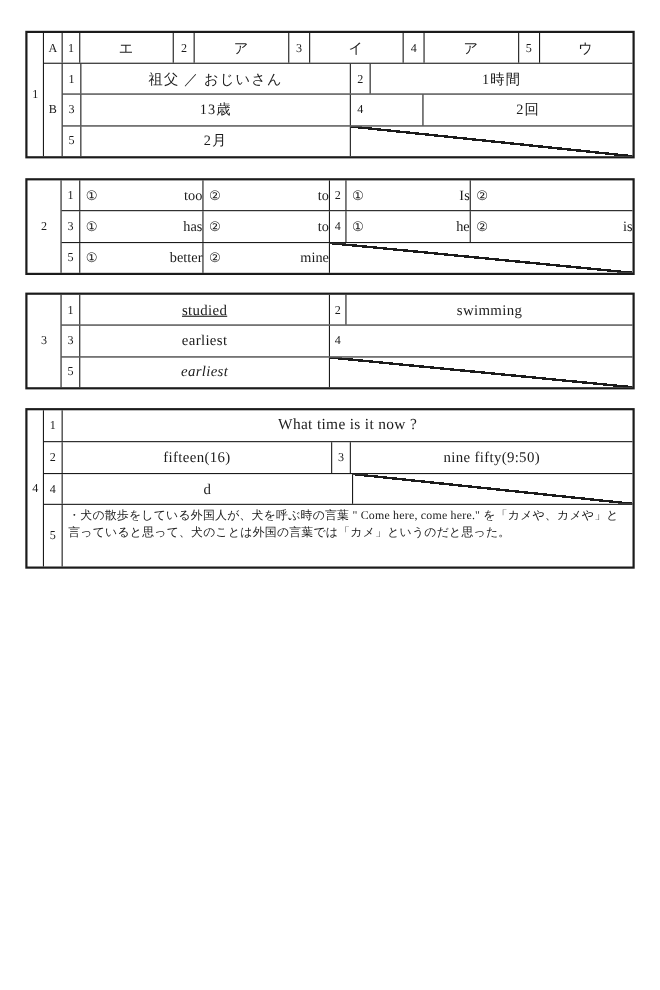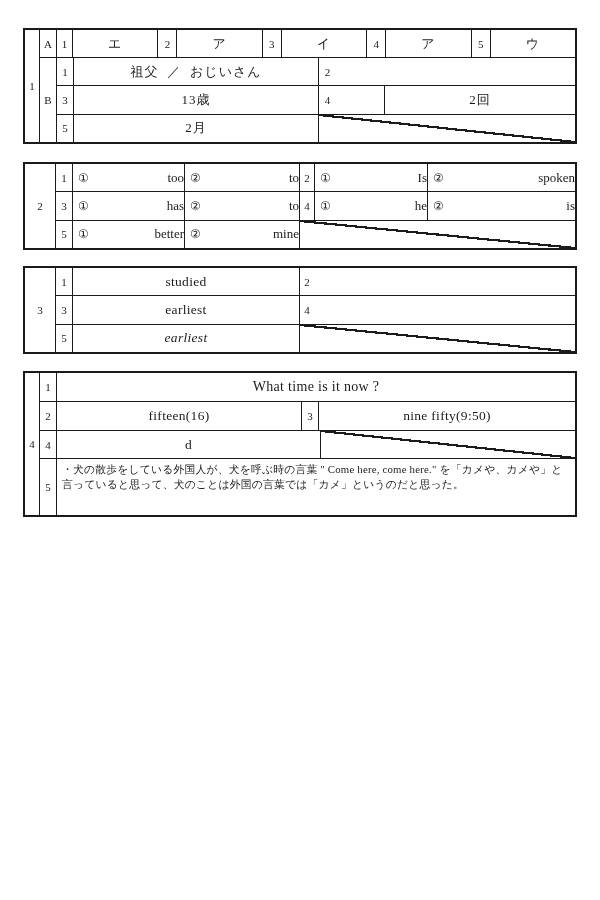--- a/index.html
+++ b/index.html
@@ -51,22 +51,23 @@
       <div class="c ja bl" style="flex:1;">ア</div>
       <div class="c num bl" style="width:19px;">5</div>
       <div class="c ja bl" style="flex:1;">ウ</div>
     </div>
 
     <div class="row bt" style="flex:1;">
       <div class="c num" style="width:16px;">B</div>
       <div class="col bl" style="flex:1;">
         <div class="row" style="flex:1;">
           <div class="c num" style="width:16px;">1</div>
-          <div class="c ja bl" style="width:245px;font-family:Liberation Mono, monospace;">祖父 ／ おじいさん</div>
+          <div class="c ja bl" style="width:245px;">祖父 ／ おじいさん</div>
           <div class="c num bl" style="width:18px;">2</div>
+          <div class="c ja bl" style="flex:1;">1時間</div>
         </div>
         <div class="row bt" style="flex:1;">
           <div class="c num" style="width:16px;">3</div>
           <div class="c ja bl" style="width:245px;">13歳</div>
           <div class="c num bl" style="width:18px;">4</div>
           <div class="c ja bl" style="flex:1;margin-left:48px;">2回</div>
         </div>
         <div class="row bt" style="flex:1;">
           <div class="c num" style="width:16px;">5</div>
           <div class="c ja bl" style="width:245px;">2月</div>
@@ -90,21 +91,20 @@
         <span class="mark">②</span>
         <span class="word">to</span>
       </div>
       <div class="c num bl" style="width:15px;">2</div>
       <div class="wcell bl" style="width:113px;">
         <span class="mark">①</span>
         <span class="word">Is</span>
       </div>
       <div class="wcell bl" style="flex:1;">
         <span class="mark">②</span>
-        <span class="word">spoken</span>
       </div>
     </div>
     <div class="row bt" style="flex:1;">
       <div class="c num" style="width:16px;">3</div>
       <div class="wcell bl" style="width:112px;">
         <span class="mark">①</span>
         <span class="word">has</span>
       </div>
       <div class="wcell bl" style="width:115px;">
         <span class="mark">②</span>
@@ -133,22 +133,23 @@
       <div class="c bl diag" style="flex:1;"></div>
     </div>
   </div>
 </div>
 
 <div class="tbl" style="top:266px;height:88px;">
   <div class="c num" style="width:30px;">3</div>
   <div class="col bl" style="flex:1;">
     <div class="row" style="flex:1;">
       <div class="c num" style="width:16px;">1</div>
-      <div class="c en bl" style="width:227px;">studied</div>
+      <div class="c en bl" style="width:227px;text-decoration:underline;">studied</div>
       <div class="c num bl" style="width:15px;">2</div>
+      <div class="c en bl" style="flex:1;">swimming</div>
     </div>
     <div class="row bt" style="flex:1;">
       <div class="c num" style="width:16px;">3</div>
       <div class="c en bl" style="width:227px;">earliest</div>
       <div class="c num bl" style="width:15px;">4</div>
     </div>
     <div class="row bt" style="flex:1;">
       <div class="c num" style="width:16px;">5</div>
       <div class="c en bl" style="width:227px;font-style:italic;">earliest</div>
       <div class="c bl diag" style="flex:1;"></div>

